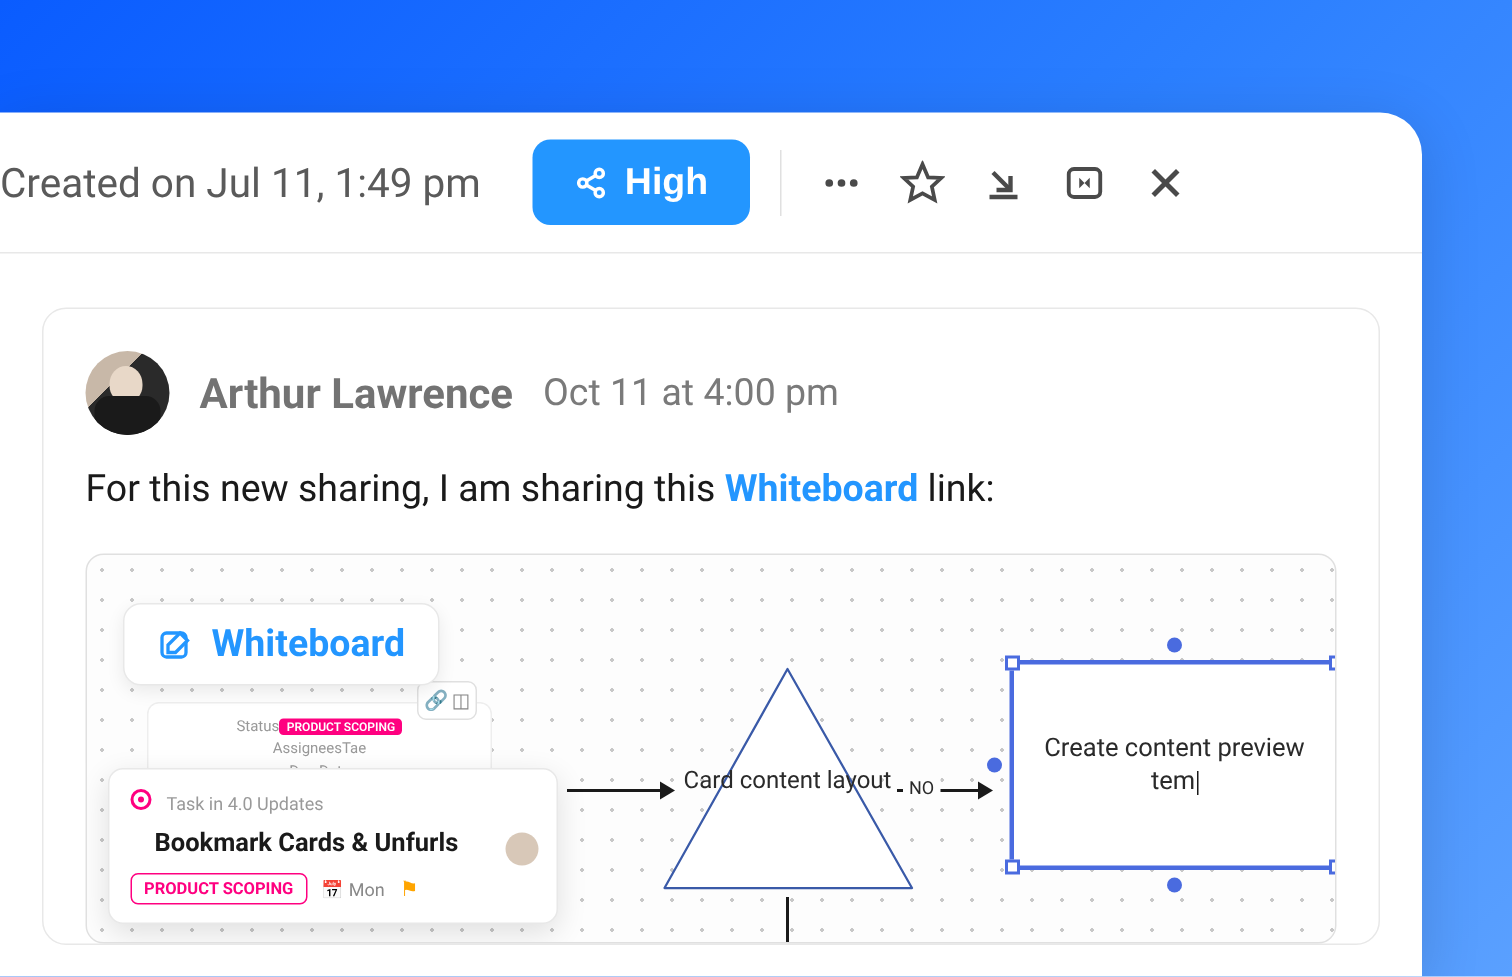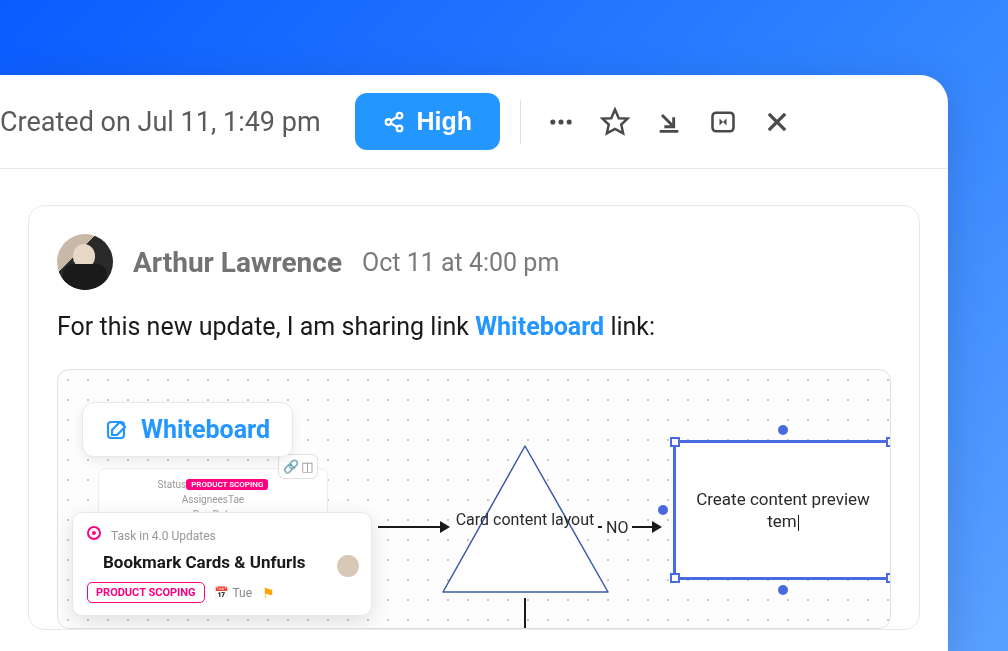--- a/index.html
+++ b/index.html
@@ -342,21 +342,21 @@
       top: -5px;
       border-left: 10px solid #1a1a1a;
       border-top: 6px solid transparent;
       border-bottom: 6px solid transparent;
     }
     .no-label {
       position: absolute;
       top: 148px;
       left: 544px;
       background: #fdfdfd;
-      font-size: 16px;
+      font-size: 12px;
       color: #2a2a2a;
       padding: 0 4px;
       z-index: 6;
     }
     .arrow3 {
       position: absolute;
       top: 228px;
       left: 466px;
       width: 2px;
       height: 40px;
@@ -422,21 +422,21 @@
     </div>
   </div>
 
   <div class="content-card">
     <div class="comment-header">
       <div class="avatar"></div>
       <span class="author-name">Arthur Lawrence</span>
       <span class="comment-time">Oct 11 at 4:00 pm</span>
     </div>
     <div class="comment-body">
-      <span>For this new update, I am sharing link </span><span class="link-highlight">Whiteboard</span><span> link:</span>
+      <span>For this new sharing, I am sharing this </span><span class="link-highlight">Whiteboard</span><span> link:</span>
     </div>
 
     <div class="whiteboard-preview">
       <div class="wb-title-badge">
         <svg width="24" height="24" viewBox="0 0 24 24" fill="none" stroke="#2396ff" stroke-width="2.2">
           <rect x="3" y="4" width="16" height="16" rx="3"></rect>
           <path d="M15 4l5 5-8 8H7v-5z" fill="#fff"></path>
         </svg>
         <span>Whiteboard</span>
       </div>
@@ -467,21 +467,21 @@
       <div class="task-card">
         <div>
           <span class="record-icon"></span>
           <span class="task-breadcrumb">Task in 4.0 Updates</span>
         </div>
         <div class="task-title">Bookmark Cards &amp; Unfurls</div>
         <div class="task-meta">
           <span class="scoping-tag">PRODUCT SCOPING</span>
           <span class="due-tag">
             <span>📅</span>
-            <span>Tue</span>
+            <span>Mon</span>
           </span>
           <span class="flag-icon">⚑</span>
         </div>
         <div class="mini-avatar"></div>
       </div>
 
       <div class="arrow1"></div>
 
       <svg class="triangle-shape" style="position:absolute;top:72px;left:380px;" viewBox="0 0 175 155">
         <polygon points="87,4 170,150 5,150" fill="#fff" stroke="#3a5aa8" stroke-width="1.5" stroke-linejoin="round"></polygon>

